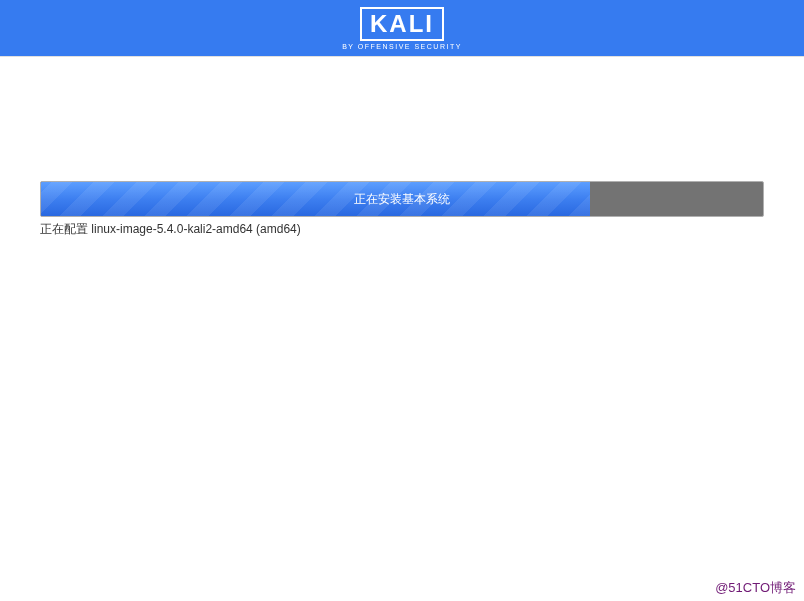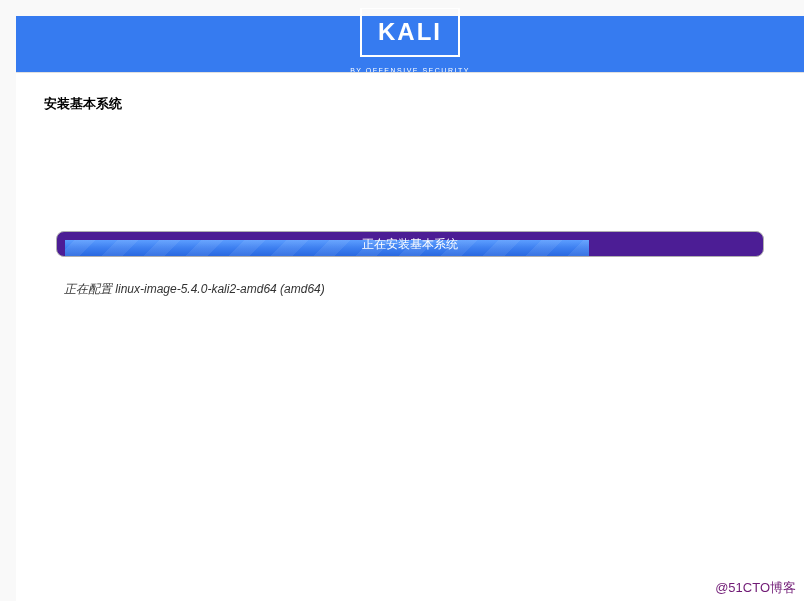--- a/index.html
+++ b/index.html
@@ -1,17 +1,17 @@
 <!DOCTYPE html>
 <html><head>
   <meta charset="utf-8">
   <style>
     * {
       margin: 0;
-      padding: 8px;
+      padding: 0;
       box-sizing: border-box;
     }
     body {
       width: 804px;
       height: 601px;
       font-family: Arial, sans-serif;
       background: #f9f9f9;
       position: relative;
       overflow: hidden;
     }
@@ -60,24 +60,24 @@
       font-size: 13px;
       font-weight: bold;
       color: #000000;
     }
     .progress-container {
       margin-top: 110px;
       padding: 0 20px;
     }
     .progress-bar-outer {
       width: 100%;
-      height: 26px;
-      background: #4c1d95;
+      height: 36px;
+      background: #737373;
       border: 1px solid #b0b0b0;
-      border-radius: 8px;
+      border-radius: 2px;
       position: relative;
       overflow: hidden;
     }
     .progress-bar-fill {
       height: 100%;
       background: linear-gradient(to bottom, #5c9eff 0%, #3d7ff0 50%, #2968e0 100%);
       position: relative;
       display: flex;
       align-items: center;
       justify-content: center;
@@ -102,23 +102,22 @@
       width: 100%;
       text-align: center;
       top: 50%;
       transform: translateY(-50%);
       color: #ffffff;
       font-size: 12px;
       z-index: 2;
       left: 0;
     }
     .status-text {
-      margin-top: 16px;
+      margin-top: 4px;
       font-size: 12px;
-      font-style: italic;
       color: #333333;
     }
     .watermark {
       position: absolute;
       bottom: 4px;
       right: 8px;
       color: #701a75;
       font-size: 13px;
     }
   </style>
@@ -128,21 +127,20 @@
 <div class="header">
   <div class="logo-box">
     <div class="logo-main">
       <span class="logo-text">KALI</span>
     </div>
     <span class="logo-subtitle">BY OFFENSIVE SECURITY</span>
   </div>
 </div>
 
 <div class="content">
-  <div class="title">安装基本系统</div>
 
   <div class="progress-container">
     <div class="progress-bar-outer">
       <div class="progress-bar-fill" style="width:76%">
       </div>
       <span class="progress-label">正在安装基本系统</span>
     </div>
     <div class="status-text">正在配置 linux-image-5.4.0-kali2-amd64 (amd64)</div>
   </div>
 </div>

